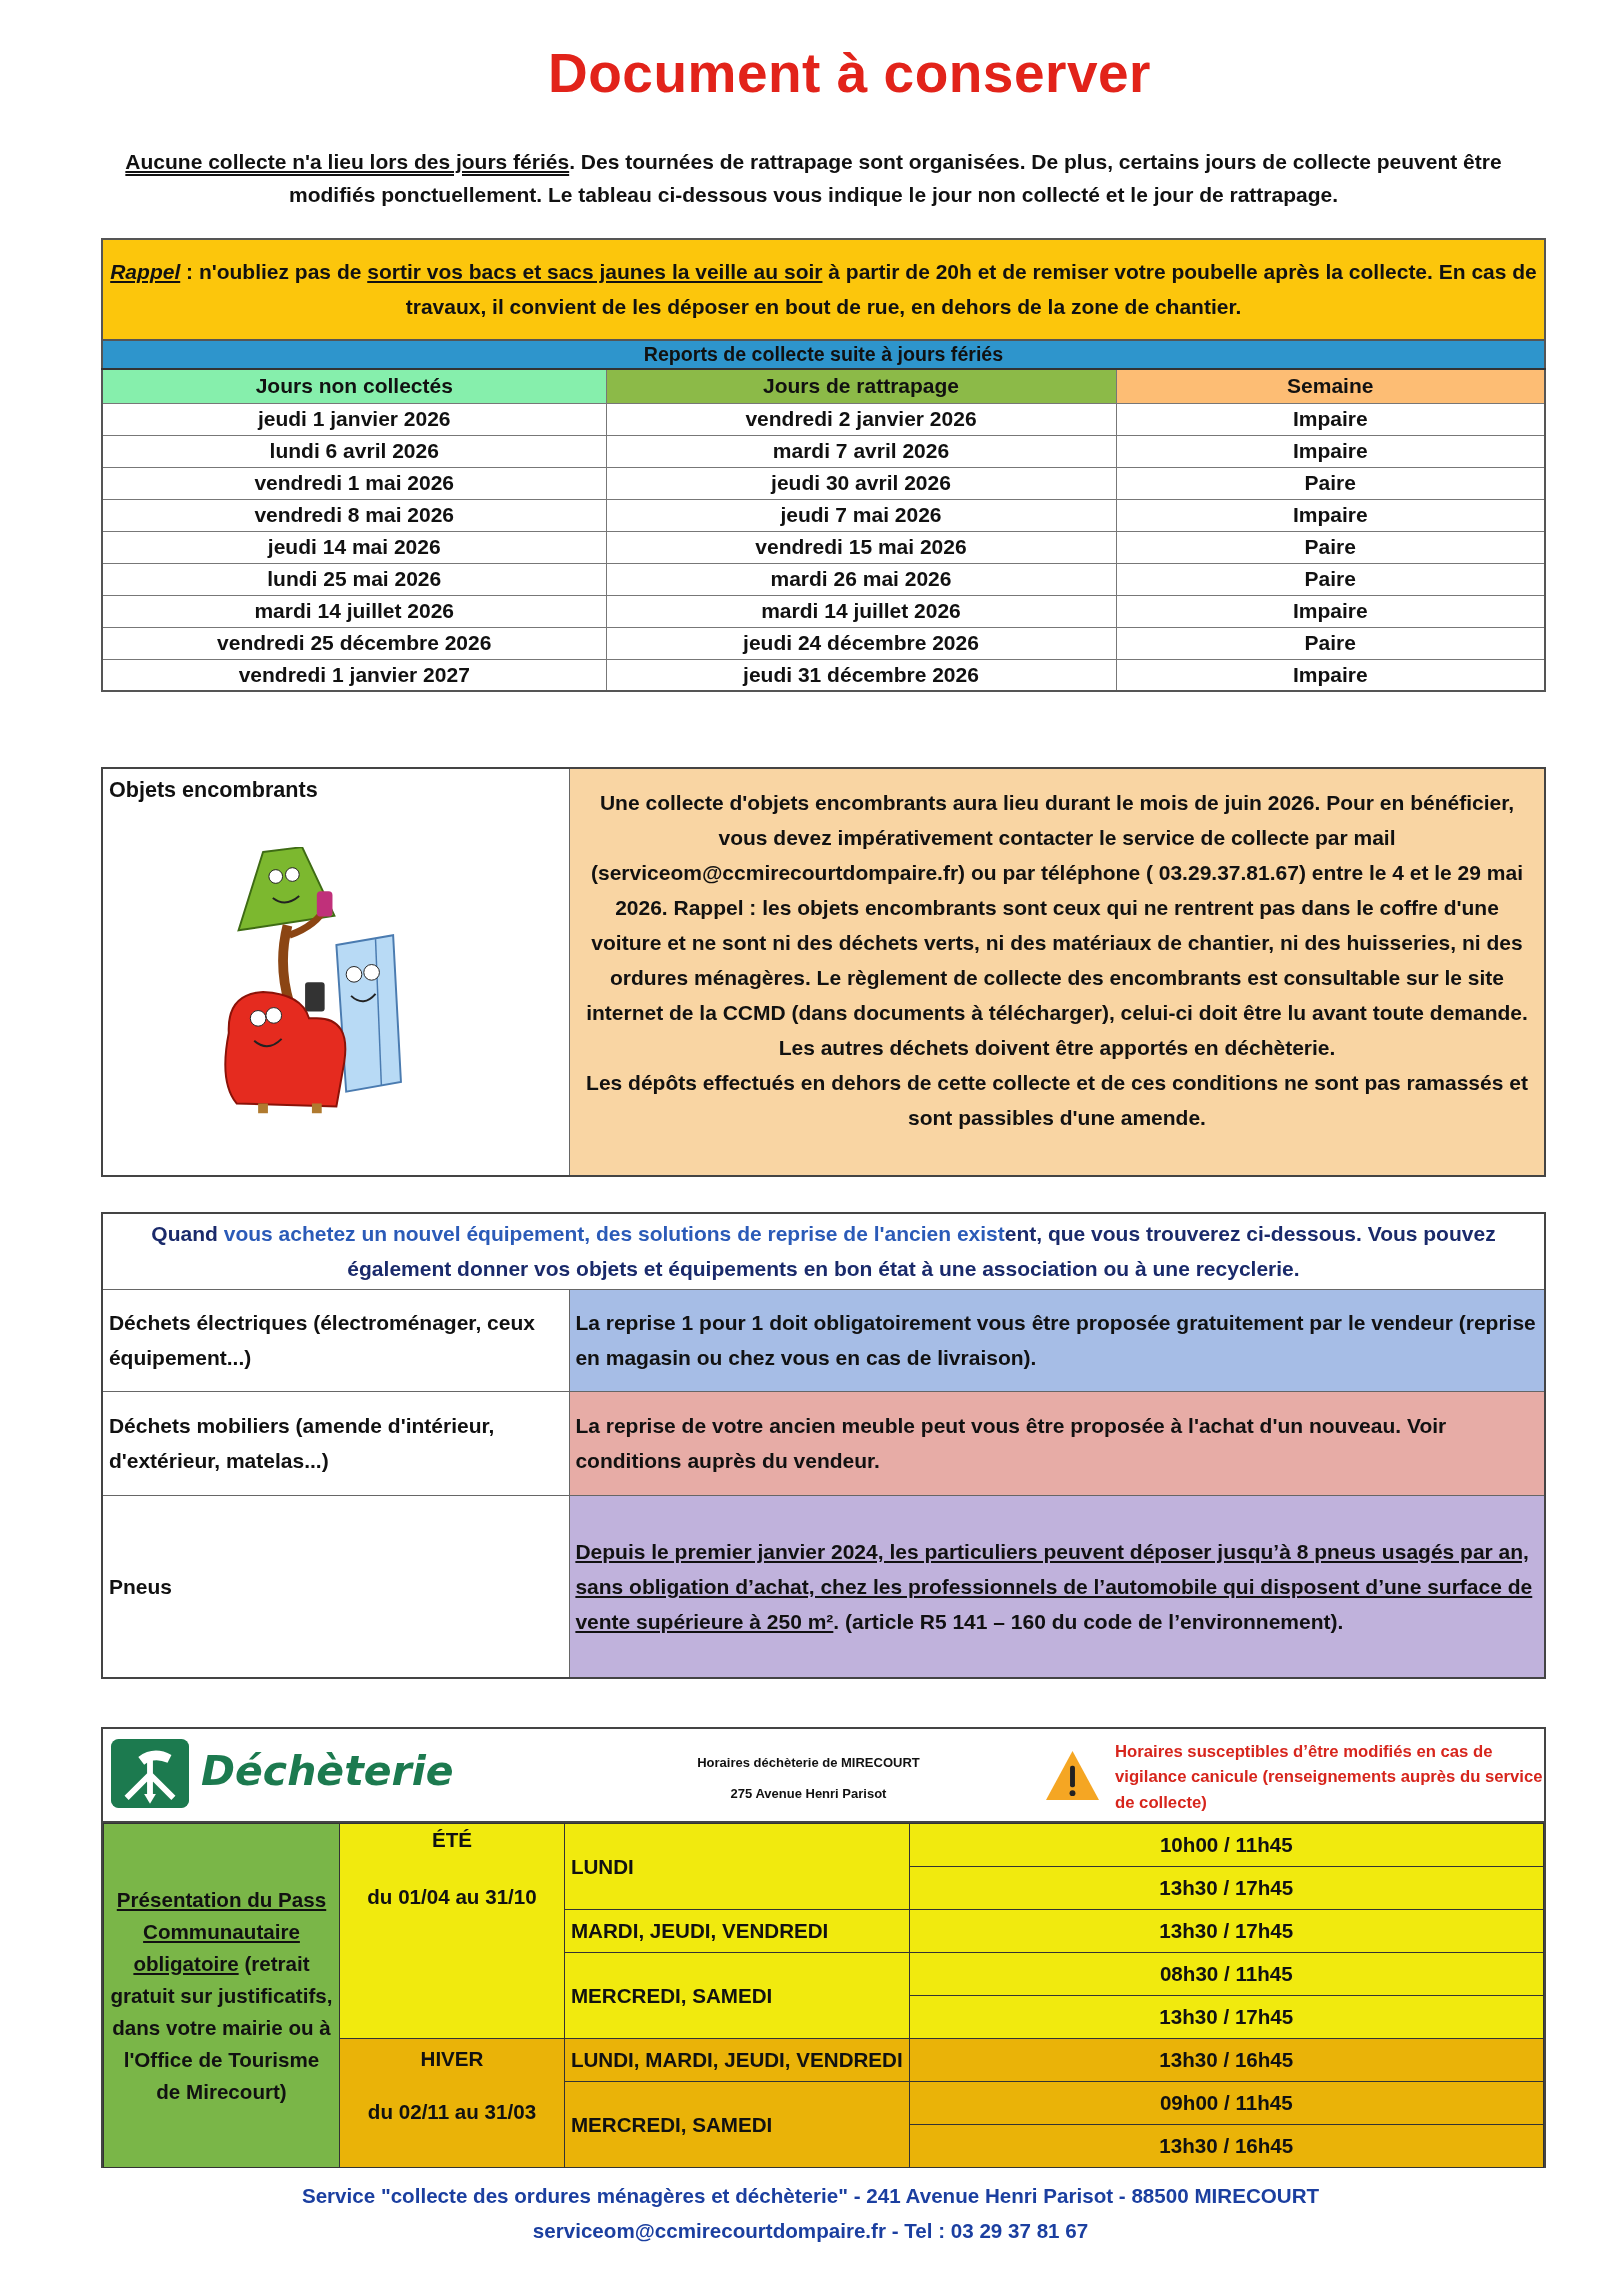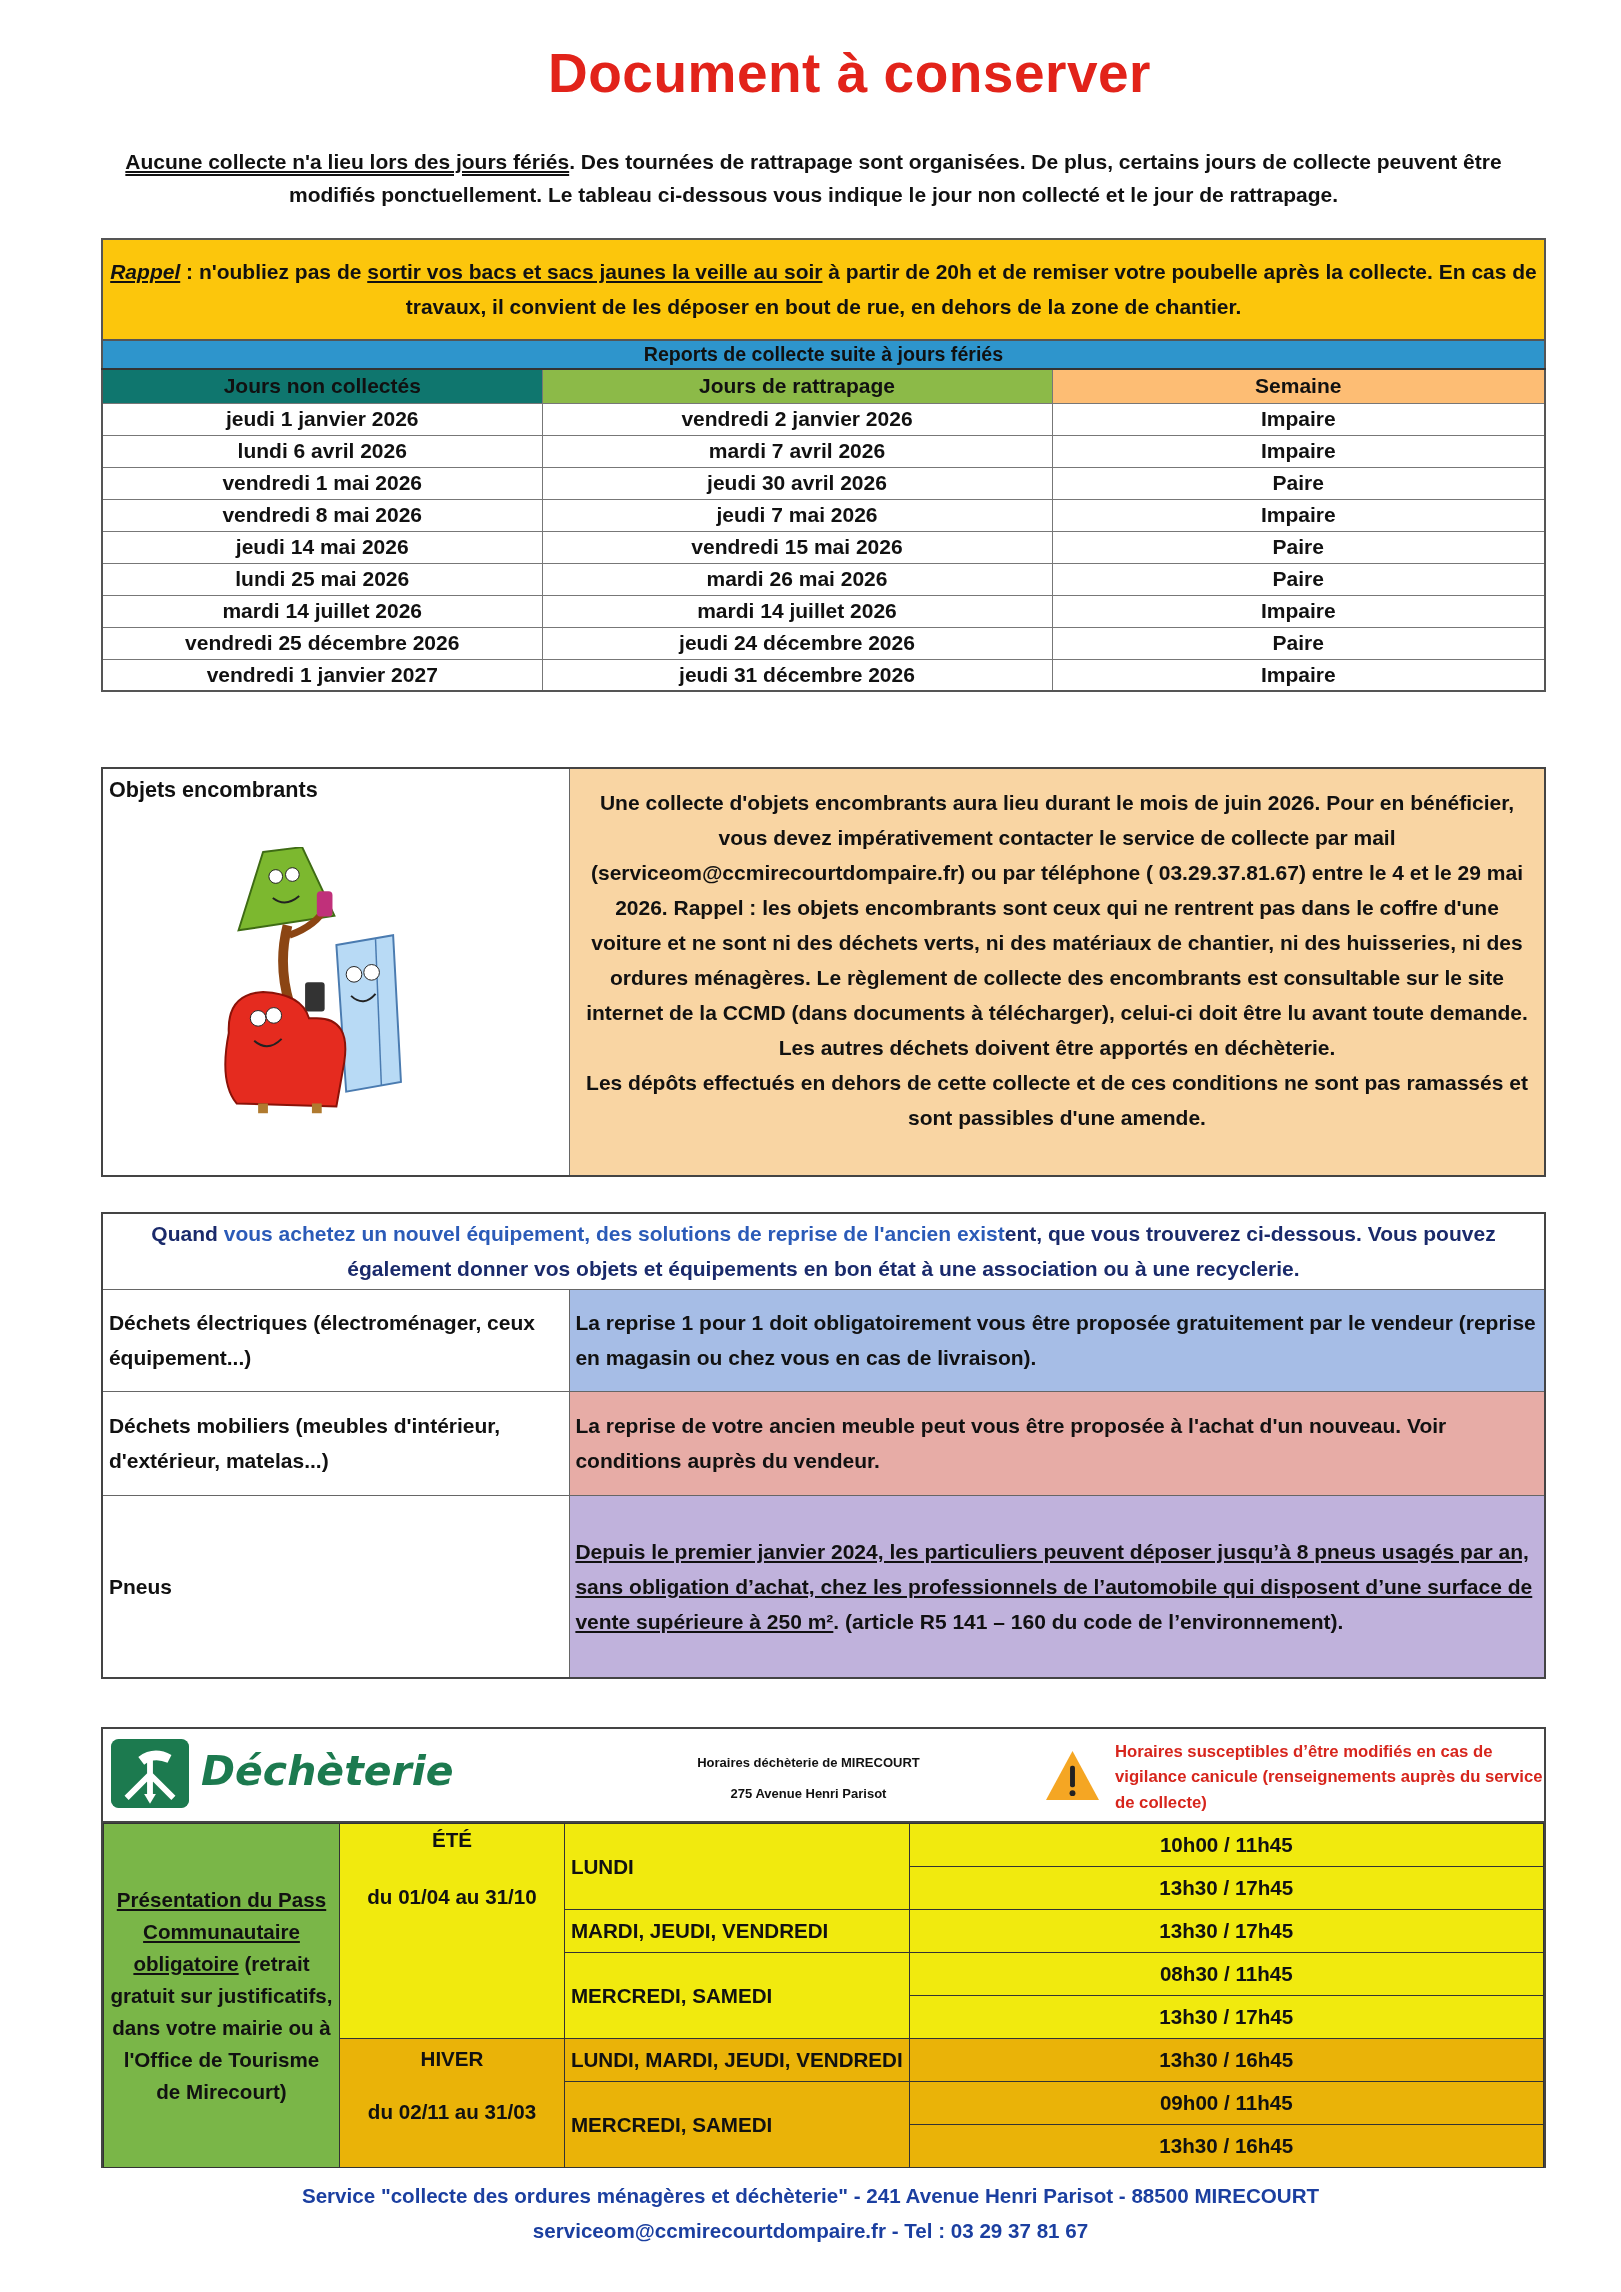--- a/index.html
+++ b/index.html
@@ -14,21 +14,21 @@
   #intro u { text-decoration: underline; text-decoration-style: double; }
 
   
   #rappel { left: 101px; top: 238px; width: 1445px; height: 101px; background: #fcc60c; border: 2px solid #555; border-bottom: none; text-align: center; font-size: 21px; font-weight: bold; line-height: 35px; padding-top: 13.7px; }
   #rappel .rl { font-style: italic; text-decoration: underline; }
   #rappel .ul { text-decoration: underline; }
   #reports { left: 101px; top: 339px; width: 1445px; border-collapse: collapse; border: 2px solid #555; }
   #reports td { border: 1.5px solid #777; text-align: center; font-size: 21px; font-weight: bold; height: 32px; padding: 0; }
   #reports .cap td { background: #2e95cc; height: 29px; font-size: 19.6px; font-weight: bold; color: #111; border-bottom: 2px solid #333; }
   #reports .hdr td { height: 34px; }
-  #reports .h1 { background: #0f766e; width: 440px; }
+  #reports .h1 { background: #86efac; width: 504px; }
   #reports .h2 { background: #8cba48; width: 510px; }
   #reports .h3 { background: #fdbd74; }
 
   
   #enc { left: 101px; top: 767px; width: 1445px; height: 410px; border: 2px solid #444; display: flex; }
   #enc-left { width: 467px; border-right: 1.5px solid #666; position: relative; background: #fff; }
   #enc-label { position: absolute; left: 5.9px; top: 7.8px; font-size: 21.6px; font-weight: bold; }
   #enc-art { position: absolute; left: 116px; top: 78px; width: 225px; height: 284px; }
   #enc-right { flex: 1; background: #f9d5a3; text-align: center; font-size: 21px; font-weight: bold; line-height: 35px; padding: 15.7px 11.8px 0 11.8px; }
 
@@ -178,21 +178,21 @@
       <tr>
     <td colspan="2" class="intro">
       <span>Quand </span><span class="blu">vous achetez un nouvel équipement, des solutions de reprise de l'ancien exist</span><span>ent, que vous trouverez ci-dessous. Vous pouvez également donner vos objets et équipements en bon état à une association ou à une recyclerie.</span>
     </td>
   </tr>
   <tr>
     <td class="lab">Déchets électriques (électroménager, ceux équipement...)</td>
     <td class="elec">La reprise 1 pour 1 doit obligatoirement vous être proposée gratuitement par le vendeur (reprise en magasin ou chez vous en cas de livraison).</td>
   </tr>
   <tr>
-    <td class="lab">Déchets mobiliers (meubles d'intérieur, d'extérieur, matelas...)</td>
+    <td class="lab">Déchets mobiliers (amende d'intérieur, d'extérieur, matelas...)</td>
     <td class="mob">La reprise de votre ancien meuble peut vous être proposée à l'achat d'un nouveau. Voir conditions auprès du vendeur.</td>
   </tr>
   <tr>
     <td class="lab">Pneus</td>
     <td class="pneu"><u>Depuis le premier janvier 2024, les particuliers peuvent déposer jusqu’à 8 pneus usagés par an, sans obligation d’achat, chez les professionnels de l’automobile qui disposent d’une surface de vente supérieure à 250 m²</u><span>. (article R5 141 – 160 du code de l’environnement).</span></td>
   </tr>
 </tbody>
   </table>
 
 <div id="dech" class="abs">

